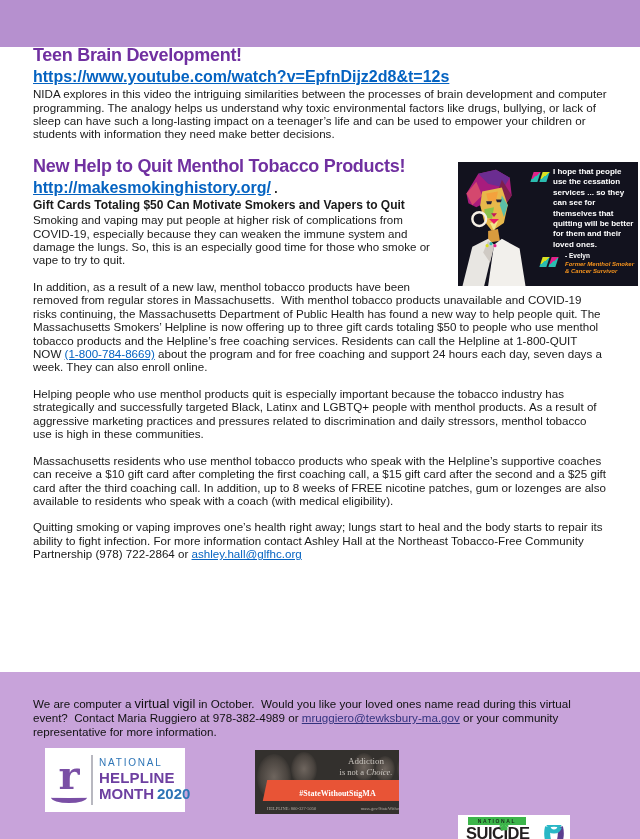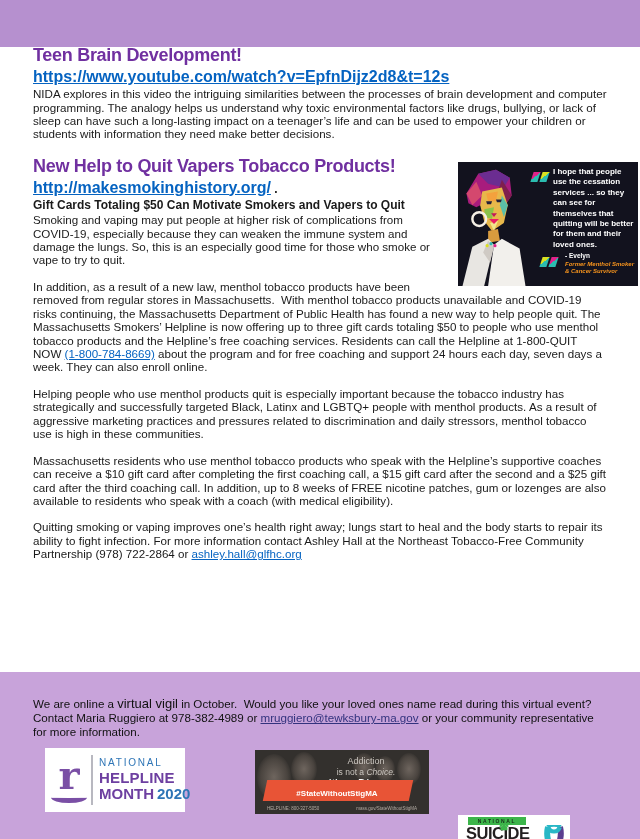--- a/index.html
+++ b/index.html
@@ -47,21 +47,21 @@
   .r-glyph { font-family:"DejaVu Serif", serif; font-weight:bold; font-size:40px; line-height:0.85; color:#7a4fa5; }
   .r-smile { width:36px; height:11px; border-bottom:5px solid #7a4fa5; border-radius:50%; margin:0 auto; }
   .r-divider { width:0; border-left:2px solid #b8b8c0; height:50px; margin:0 6px 0 4px; }
   .r-text { display:flex; flex-direction:column; justify-content:center; }
   .r-line1 { font-size:10px; letter-spacing:1.8px; color:#2e75b6; line-height:1.25; }
   .r-line2 { font-size:15px; font-weight:bold; letter-spacing:0.2px; color:#6d3fa0; line-height:1.1; }
   .r-line3 { font-size:15px; font-weight:bold; color:#6d3fa0; line-height:1.1; }
   .r-year { color:#2e75b6; margin-left:3px; }
 
   
-  .logo-stigma { left:255px; top:78px; width:174px; height:64px; background:#33302d; overflow:hidden; }
+  .logo-stigma { left:255px; top:78px; width:144px; height:64px; background:#33302d; overflow:hidden;font-family:Liberation Serif, serif; }
   .face { position:absolute; border-radius:50%; background:radial-gradient(ellipse at center,#6e655e 0%,#4a443f 55%,rgba(51,48,45,0) 75%); }
   .f1 { left:2px; top:4px; width:34px; height:46px; }
   .f2 { left:36px; top:2px; width:26px; height:34px; }
   .f3 { left:98px; top:3px; width:22px; height:28px; }
   .f4 { left:120px; top:6px; width:20px; height:26px; }
   .f5 { left:142px; top:3px; width:24px; height:32px; }
   .stigma-text { position:absolute; left:58px; top:6px; width:106px; text-align:center; }
   .st-l1 { font-size:9px; color:#c9c4be; line-height:1.2; }
   .st-l2 { font-size:8.5px; color:#c9c4be; line-height:1.2; }
   .st-l3 { font-size:12px; color:#ffffff; line-height:1.2; }
@@ -86,21 +86,21 @@
 
   <div class="content">
 
     <section>
       <h1 class="sec-heading">Teen Brain Development!</h1>
       <div class="link-line"><a class="biglink" href="#">https://www.youtube.com/watch?v=EpfnDijz2d8&amp;t=12s</a></div>
       <p class="body">NIDA explores in this video the intriguing similarities between the processes of brain development and computer programming. The analogy helps us understand why toxic environmental factors like drugs, bullying, or lack of sleep can have such a long-lasting impact on a teenager’s life and can be used to empower your children or students with information they need make better decisions.</p>
     </section>
 
     <section class="sec2">
-      <h1 class="sec-heading">New Help to Quit Vapers Tobacco Products!</h1>
+      <h1 class="sec-heading">New Help to Quit Menthol Tobacco Products!</h1>
       <div class="link-line"><a class="biglink" href="#">http://makesmokinghistory.org/</a><span class="after-link"> .</span></div>
       <p class="subtitle narrow">Gift Cards Totaling $50 Can Motivate Smokers and Vapers to Quit</p>
       <p class="body narrow">Smoking and vaping may put people at higher risk of complications from COVID-19, especially because they can weaken the immune system and damage the lungs. So, this is an especially good time for those who smoke or vape to try to quit.</p>
       <p class="body"><span class="first-line-spacer"></span><span>In addition, as a result of a new law, menthol tobacco products have been removed from regular stores in Massachusetts.  With menthol tobacco products unavailable and COVID-19 risks continuing, the Massachusetts Department of Public Health has found a new way to help people quit. The Massachusetts Smokers’ Helpline is now offering up to three gift cards totaling $50 to people who use menthol tobacco products and the Helpline’s free coaching services. Residents can call the Helpline at 1-800-QUIT NOW </span><a href="#">(1-800-784-8669)</a><span> about the program and for free coaching and support 24 hours each day, seven days a week. They can also enroll online.</span></p>
       <p class="body">Helping people who use menthol products quit is especially important because the tobacco industry has strategically and successfully targeted Black, Latinx and LGBTQ+ people with menthol products. As a result of aggressive marketing practices and pressures related to discrimination and daily stressors, menthol tobacco use is high in these communities.</p>
       <p class="body">Massachusetts residents who use menthol tobacco products who speak with the Helpline’s supportive coaches can receive a $10 gift card after completing the first coaching call, a $15 gift card after the second and a $25 gift card after the third coaching call. In addition, up to 8 weeks of FREE nicotine patches, gum or lozenges are also available to residents who speak with a coach (with medical eligibility).</p>
       <p class="body"><span>Quitting smoking or vaping improves one’s health right away; lungs start to heal and the body starts to repair its ability to fight infection. For more information contact Ashley Hall at the Northeast Tobacco-Free Community Partnership (978) 722-2864 or </span><a href="#">ashley.hall@glfhc.org</a></p>
     </section>
   </div>
 
@@ -138,21 +138,21 @@
         <div class="attrib">
           <div class="attrib-name">- Evelyn</div>
           <div class="attrib-role">Former Menthol Smoker</div>
           <div class="attrib-role">&amp; Cancer Survivor</div>
         </div>
       </div>
     </div>
   </figure>
 
   <div class="footer">
-    <p class="footer-text"><span>We are online a </span><span class="vigil">virtual vigil</span><span> in October.  Would you like your loved ones name read during this virtual event?  Contact Maria Ruggiero at 978-382-4989 or </span><a href="#">mruggiero@tewksbury-ma.gov</a><span> or your community representative for more information.</span></p>
+    <p class="footer-text"><span>We are computer a </span><span class="vigil">virtual vigil</span><span> in October.  Would you like your loved ones name read during this virtual event?  Contact Maria Ruggiero at 978-382-4989 or </span><a href="#">mruggiero@tewksbury-ma.gov</a><span> or your community representative for more information.</span></p>
 
     <div class="logo logo-recovery">
       <div class="r-cell">
         <div class="r-glyph">r</div>
         <div class="r-smile"></div>
       </div>
       <div class="r-divider"></div>
       <div class="r-text">
         <div class="r-line1">NATIONAL</div>
         <div class="r-line2">HELPLINE</div>

